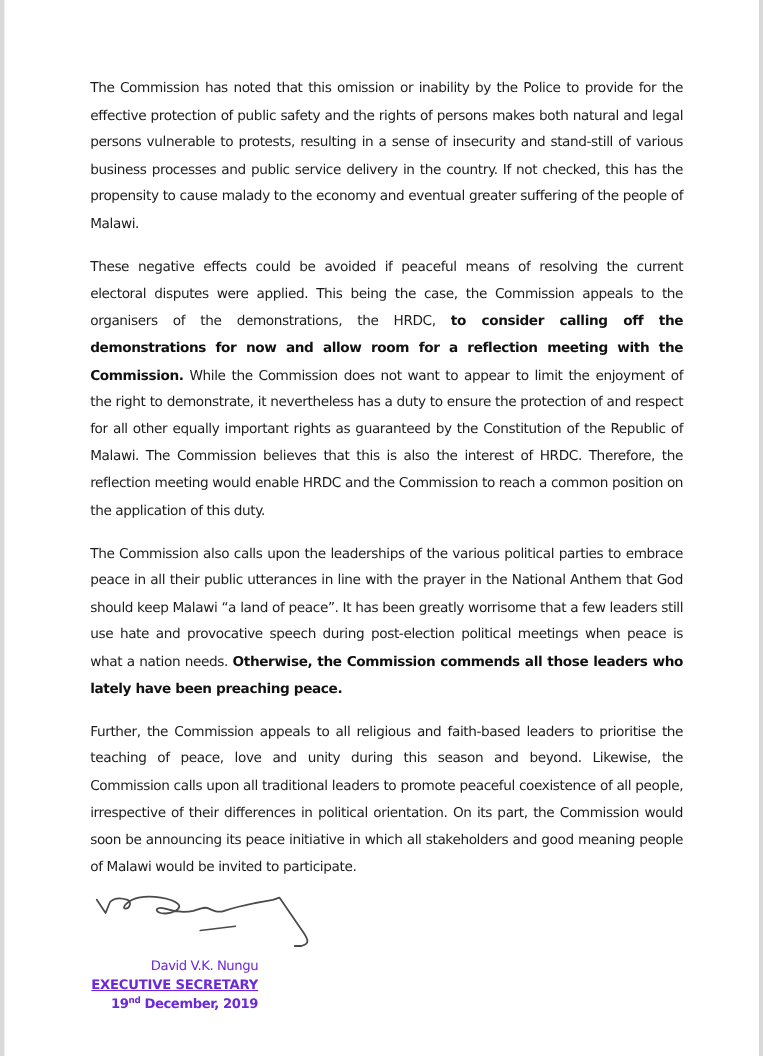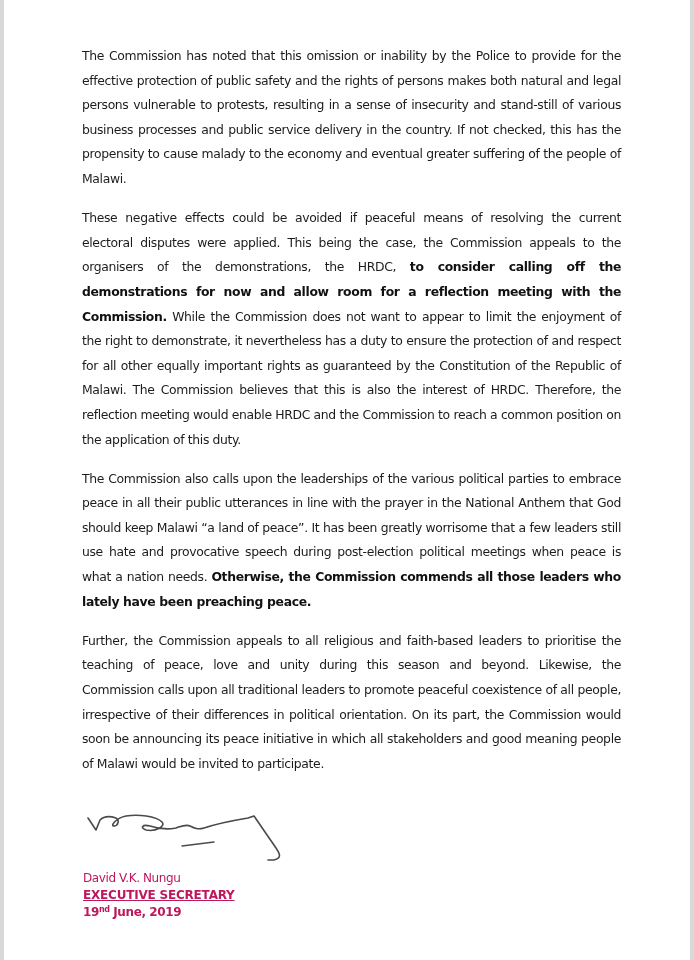--- a/index.html
+++ b/index.html
@@ -14,21 +14,21 @@
       position: absolute;
       left: 4px;
       top: 0;
       width: 686px;
       height: 960px;
       background: #ffffff;
     }
     .body-text {
       position: absolute;
       left: 78px;
-      top: 44px;
+      top: 68px;
       width: 539px;
       font-family: "DejaVu Sans", sans-serif;
       font-size: 12.4px;
       line-height: 24.6px;
       color: #1c1c1c;
       letter-spacing: -0.35px;
     }
     .para {
       margin: 0 0 14.6px 0;
       text-align: justify;
@@ -45,22 +45,23 @@
       width: 220px;
       height: 60px;
     }
     .sign-block {
       position: absolute;
       left: 79px;
       top: 870px;
       font-family: "DejaVu Sans", sans-serif;
       font-size: 12px;
       line-height: 17px;
-      color: #be185d;
+      color: #6d28d9;
       letter-spacing: -0.4px;
+      text-align: right;
     }
     .sign-block .title {
       font-weight: bold;
       text-decoration: underline;
       text-underline-offset: 1px;
       letter-spacing: -0.2px;
     }
     .sign-block .date {
       font-weight: bold;
     }
@@ -96,16 +97,16 @@
       <g fill="none" stroke="#4a4a4a" stroke-width="1.6" stroke-linecap="round" stroke-linejoin="round">
         <path d="M2,10 L10,22 L14,12 C18,8 24,8 30,10 C34,12 32,18 28,18 C24,18 30,10 40,8 C52,6 70,8 76,14 C80,18 70,24 60,22 C54,20 56,16 64,18 C70,20 80,22 90,20 C96,18 100,16 104,18 C108,20 112,22 118,20 C130,16 150,12 162,10 L168,8 L190,40 C194,46 196,50 188,52 L182,52"></path>
         <path d="M96,38 L128,34" stroke-width="1.4"></path>
       </g>
     </svg>
   </div>
 
   <div class="sign-block">
     <div>David V.K. Nungu</div>
     <div class="title">EXECUTIVE SECRETARY</div>
-    <div class="date"><span>19</span><sup>nd</sup><span> June, 2019</span></div>
+    <div class="date"><span>19</span><sup>nd</sup><span> December, 2019</span></div>
   </div>
 
 </div>
 
 </body></html>

